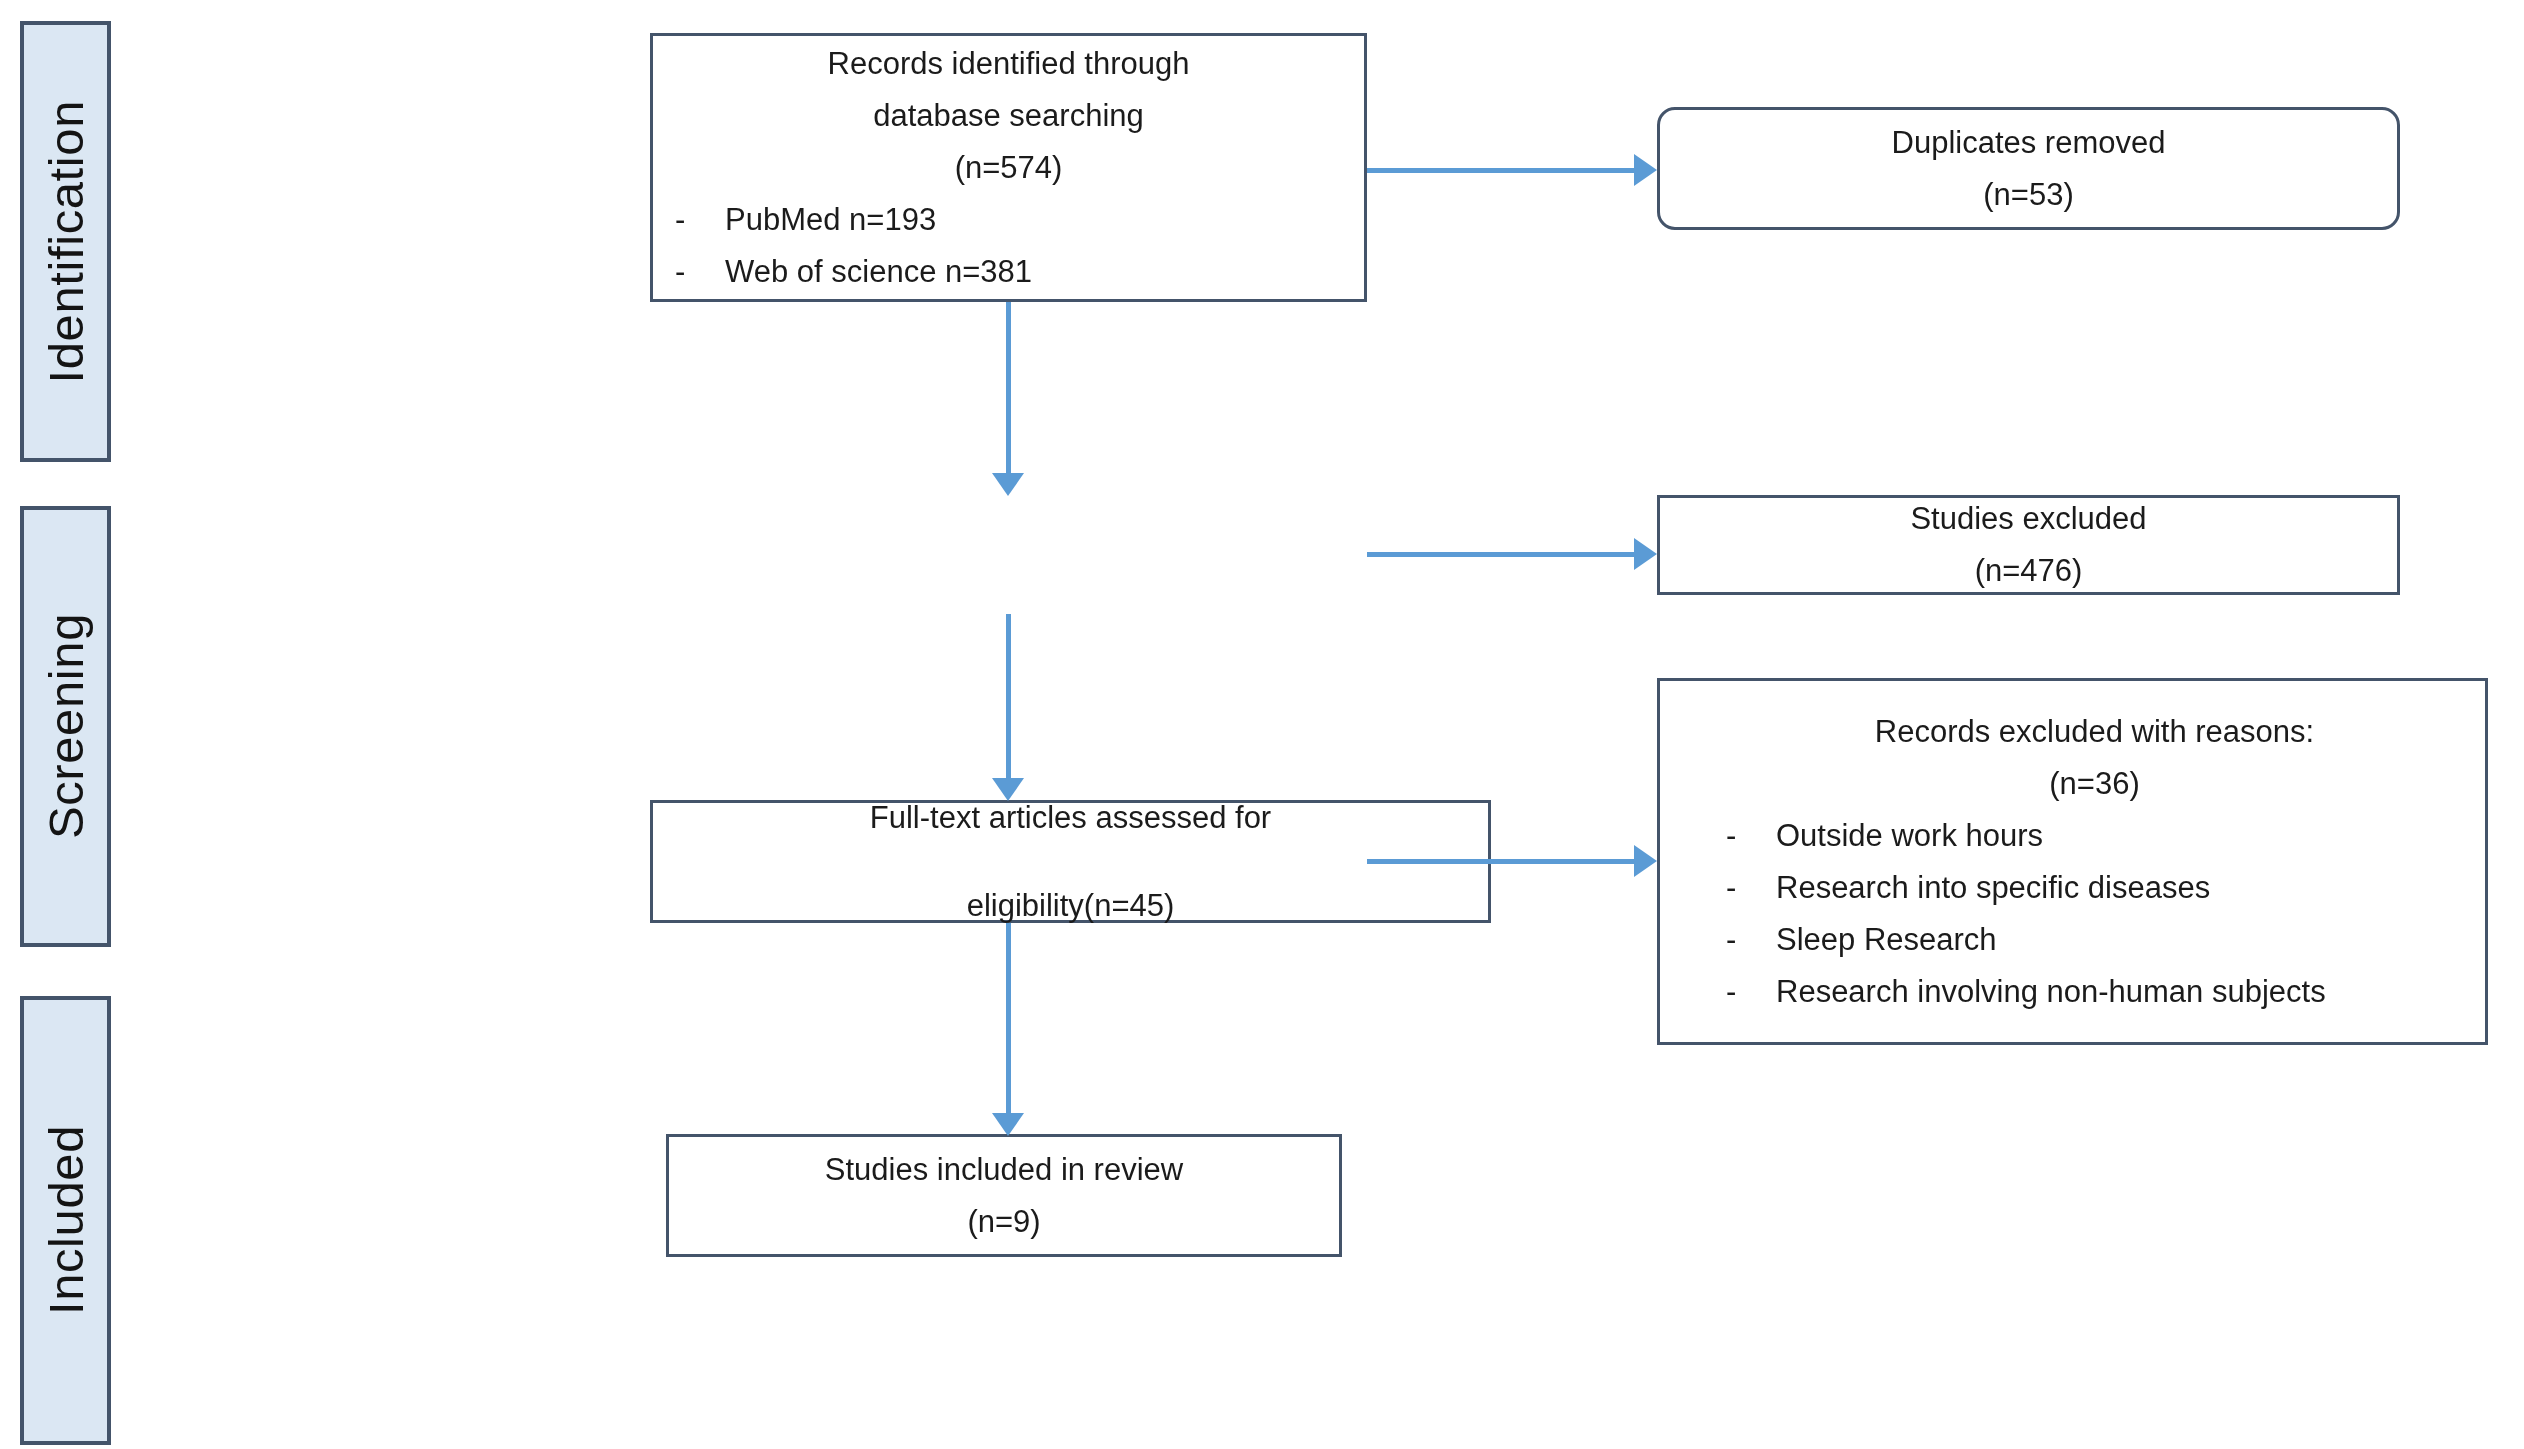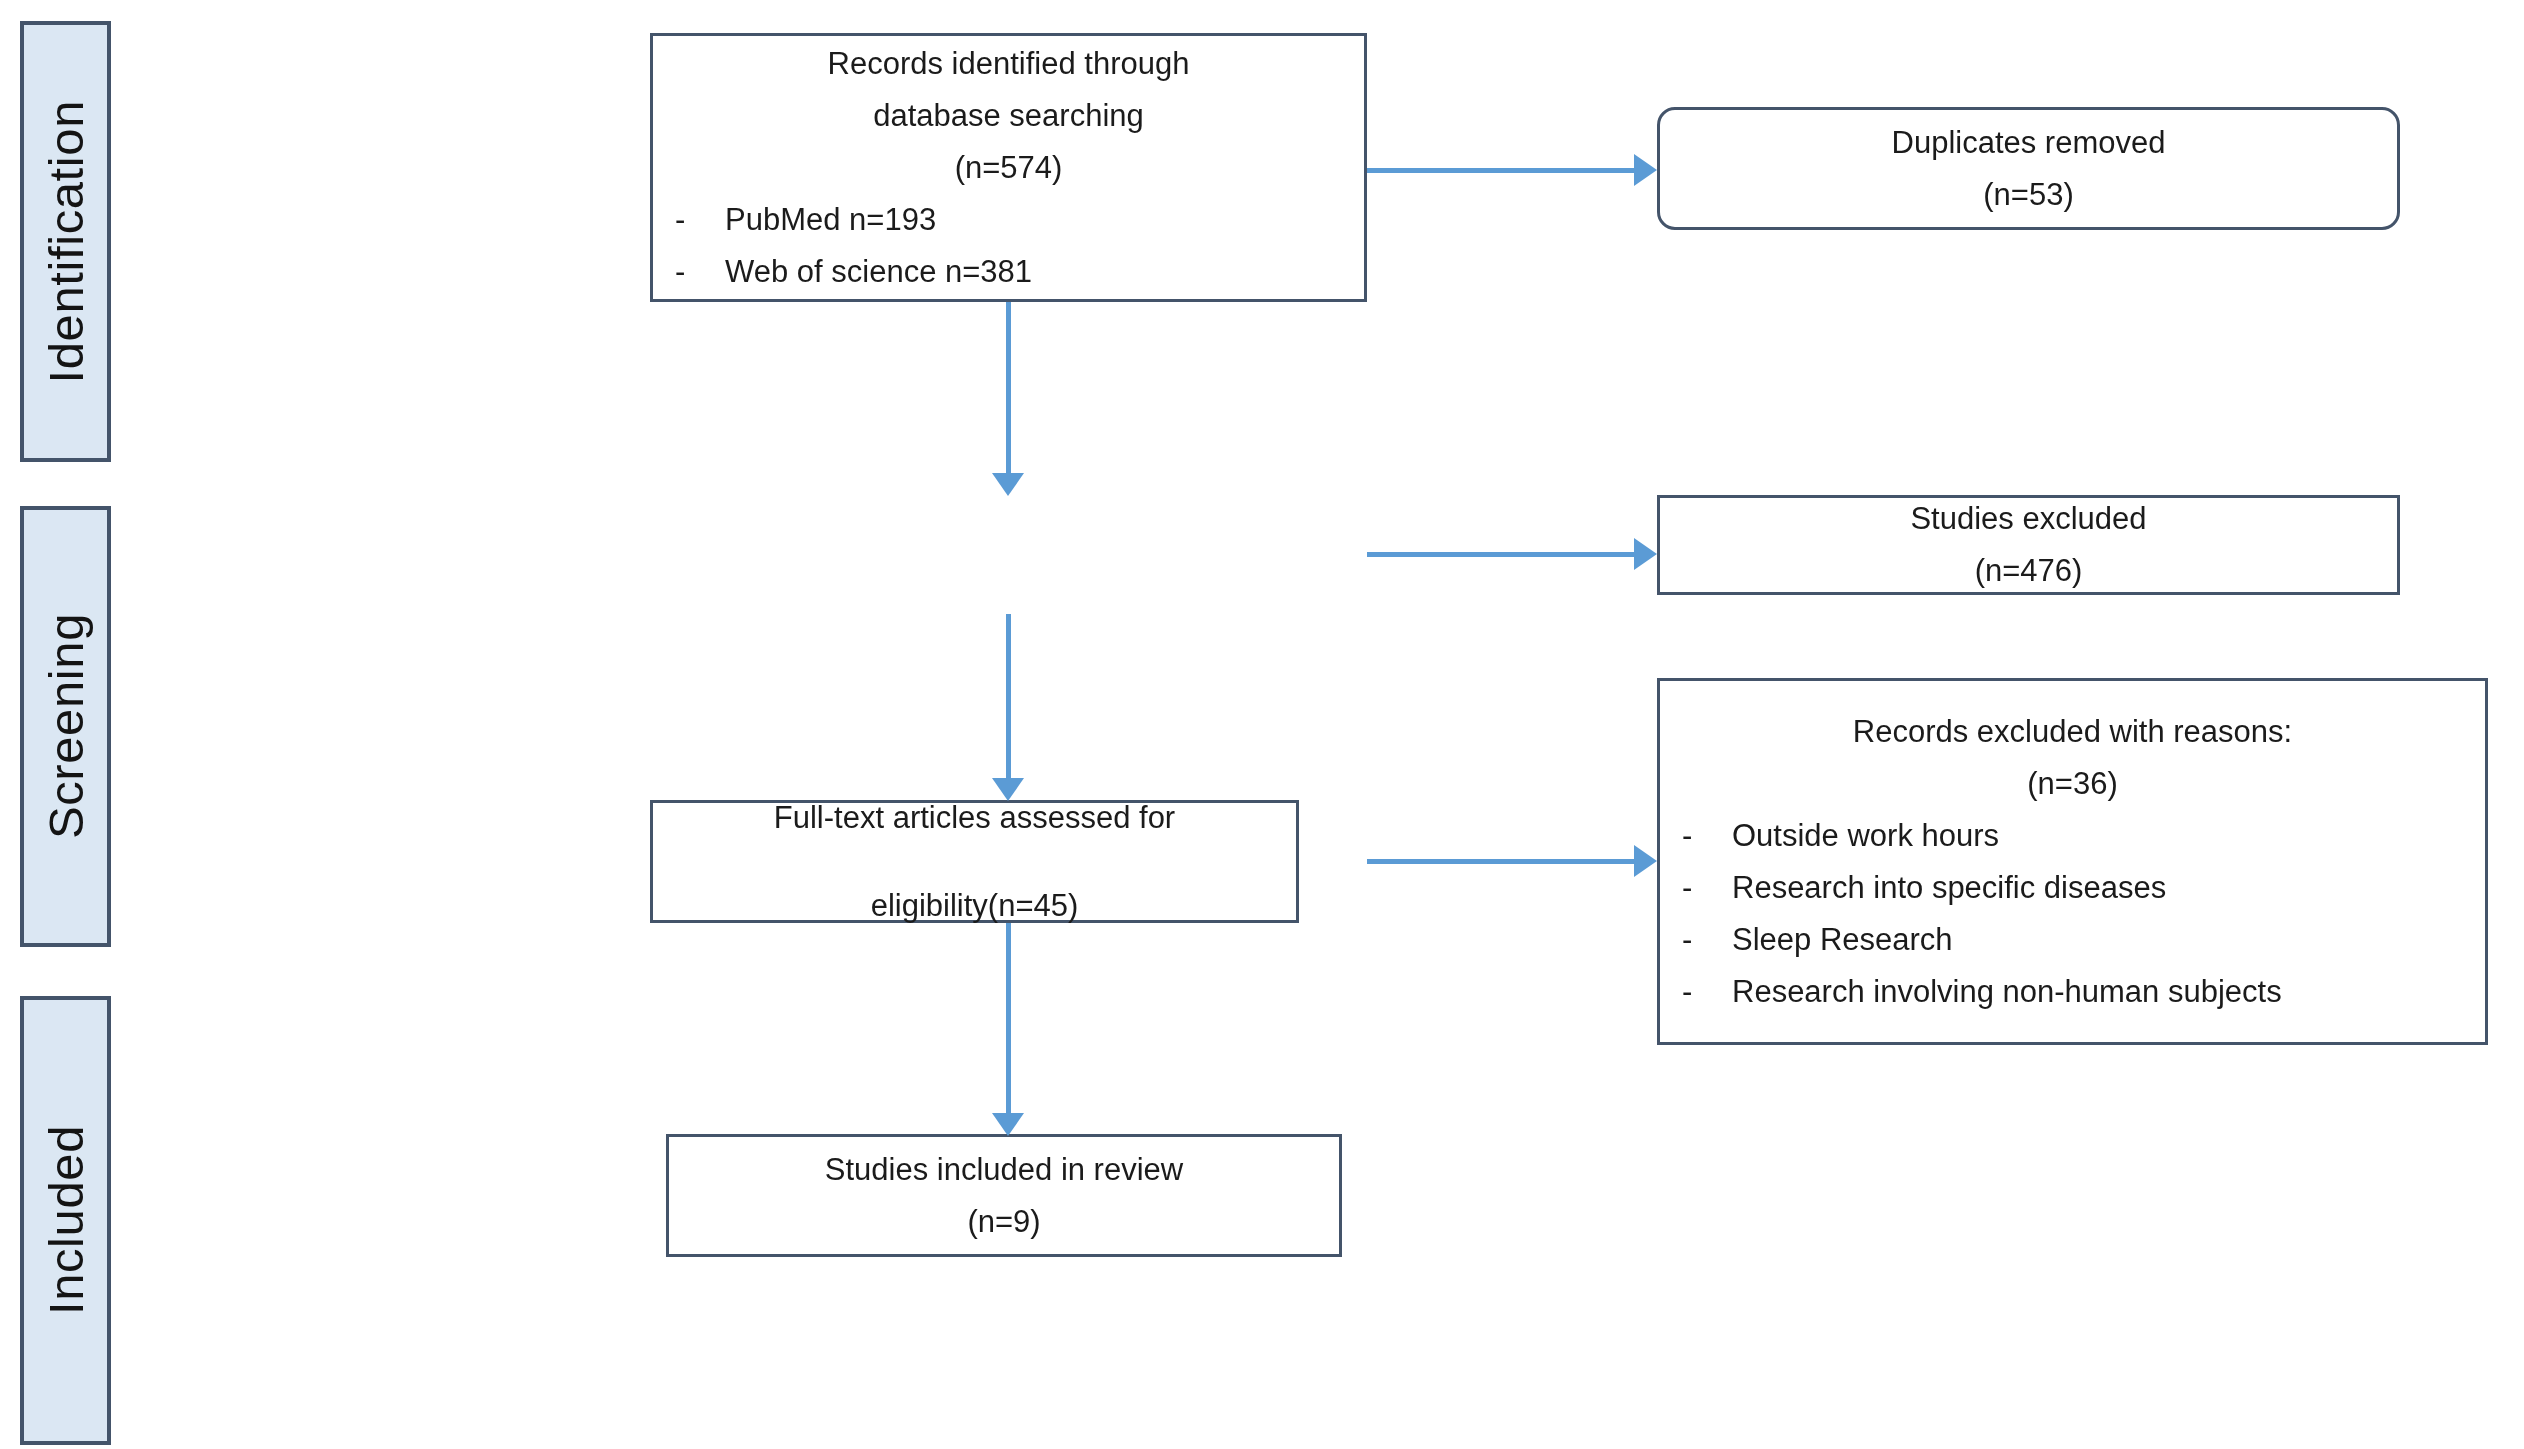--- a/index.html
+++ b/index.html
@@ -94,26 +94,26 @@
     <div class="line">Duplicates removed</div>
     <div class="line">(n=53)</div>
   </div>
 
 
   <div class="box" style="left:1657px; top:495px; width:743px; height:100px;">
     <div class="line">Studies excluded</div>
     <div class="line">(n=476)</div>
   </div>
 
-  <div class="box" style="left:650px; top:800px; width:649px; height:123px;gap:36px;">
+  <div class="box" style="left:650px; top:800px; width:841px; height:123px;gap:36px;">
     <div class="line">Full-text articles assessed for</div>
     <div class="line">eligibility(n=45)</div>
   </div>
 
-  <div class="box" style="left:1657px; top:678px; width:831px; height:367px;">
+  <div class="box" style="left:1657px; top:678px; width:831px; height:367px;padding-left:44px;">
     <div class="line">Records excluded with reasons:</div>
     <div class="line">(n=36)</div>
     <div class="bullet">
       <span class="dash">-</span>
       <span class="btext">Outside work hours</span>
     </div>
     <div class="bullet">
       <span class="dash">-</span>
       <span class="btext">Research into specific diseases</span>
     </div>

